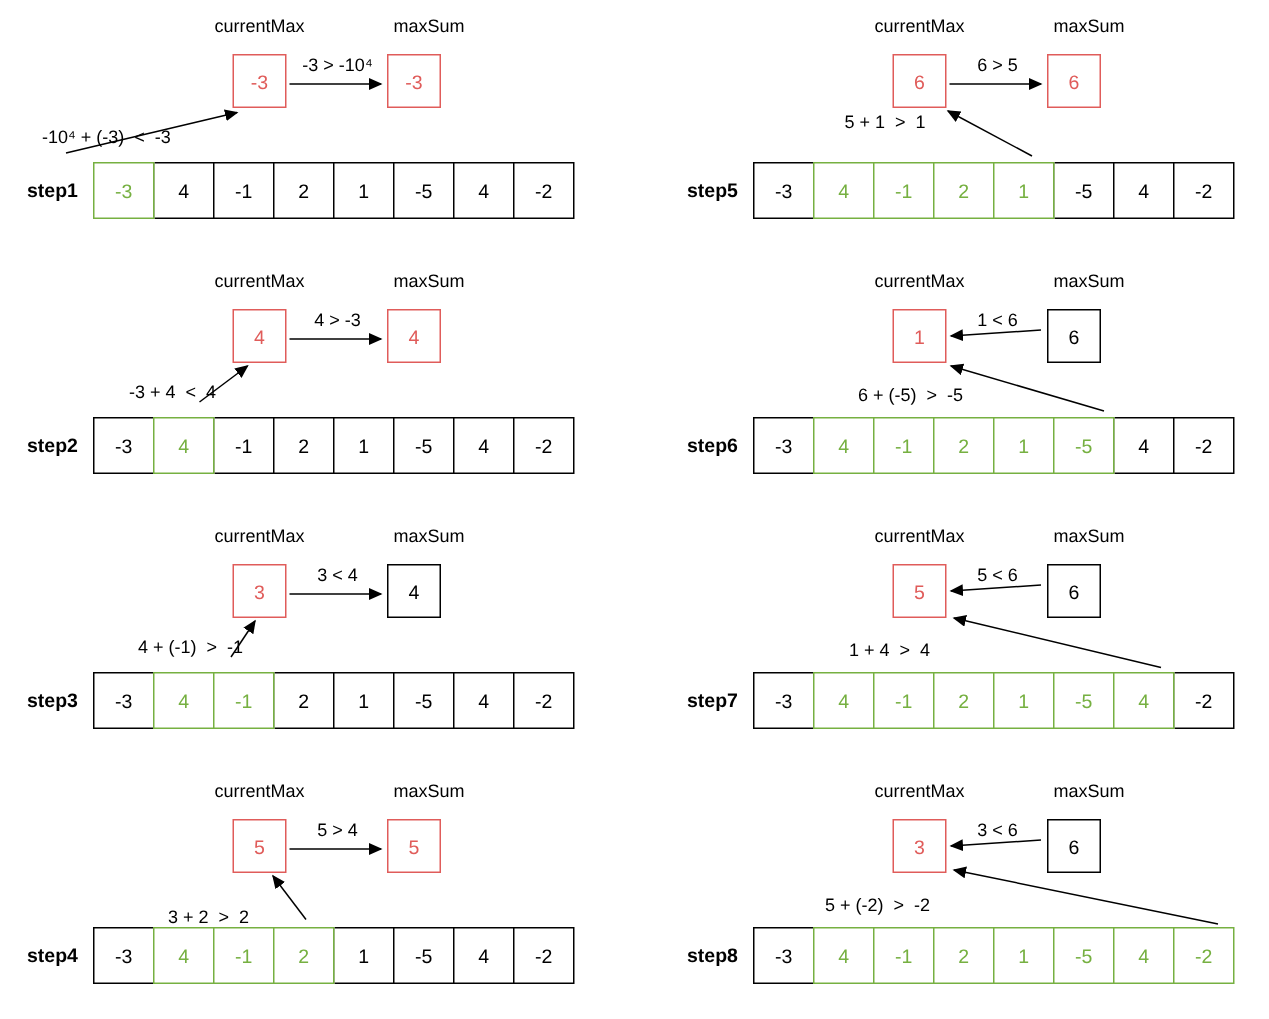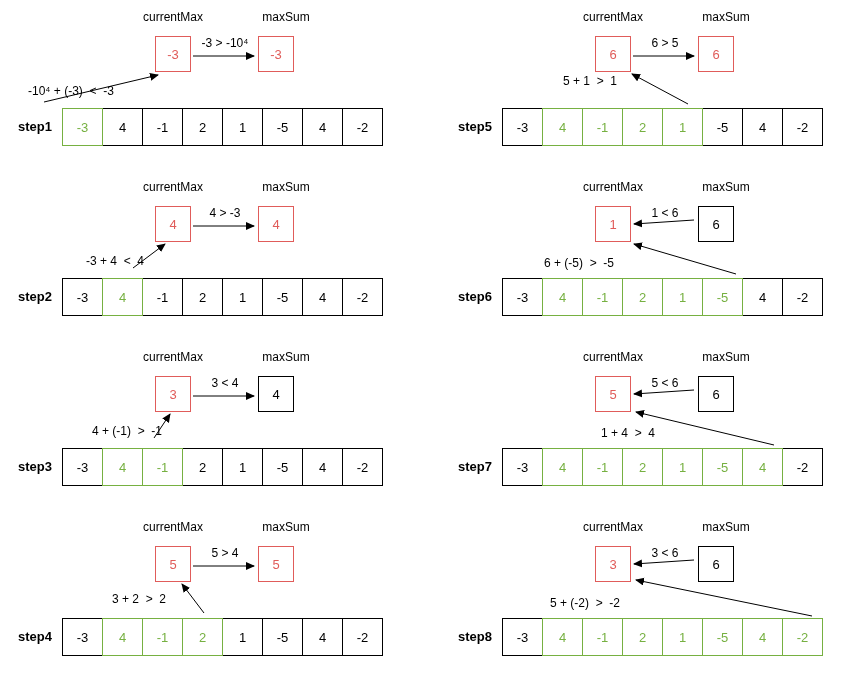--- a/index.html
+++ b/index.html
@@ -128,21 +128,21 @@
       </svg>
     <div class="lbl cm-label">currentMax</div>
     <div class="lbl ms-label">maxSum</div>
     <div class="box cm-box red">
       <span>5</span>
     </div>
     <div class="box ms-box red">
       <span>5</span>
     </div>
     <div class="cmp">5 &gt; 4</div>
-    <div class="ann" style="left: 104px; top: 76px;">3 + 2  &gt;  2</div>
+    <div class="ann" style="left: 104px; top: 88px;">3 + 2  &gt;  2</div>
     <div class="step-label">step4</div>
     <div class="array">
         <div class="cell">-3</div>
         <div class="cell green">4</div>
         <div class="cell green">-1</div>
         <div class="cell green">2</div>
         <div class="cell">1</div>
         <div class="cell">-5</div>
         <div class="cell">4</div>
         <div class="cell">-2</div>
@@ -182,21 +182,21 @@
       </svg>
     <div class="lbl cm-label">currentMax</div>
     <div class="lbl ms-label">maxSum</div>
     <div class="box cm-box red">
       <span>1</span>
     </div>
     <div class="box ms-box black">
       <span>6</span>
     </div>
     <div class="cmp">1 &lt; 6</div>
-    <div class="ann" style="left: 96px; top: 80px;">6 + (-5)  &gt;  -5</div>
+    <div class="ann" style="left: 124px; top: 80px;">6 + (-5)  &gt;  -5</div>
     <div class="step-label">step6</div>
     <div class="array">
         <div class="cell">-3</div>
         <div class="cell green">4</div>
         <div class="cell green">-1</div>
         <div class="cell green">2</div>
         <div class="cell green">1</div>
         <div class="cell green">-5</div>
         <div class="cell">4</div>
         <div class="cell">-2</div>
@@ -209,21 +209,21 @@
       </svg>
     <div class="lbl cm-label">currentMax</div>
     <div class="lbl ms-label">maxSum</div>
     <div class="box cm-box red">
       <span>5</span>
     </div>
     <div class="box ms-box black">
       <span>6</span>
     </div>
     <div class="cmp">5 &lt; 6</div>
-    <div class="ann" style="left: 118px; top: 80px; margin-left: 35px;">1 + 4  &gt;  4</div>
+    <div class="ann" style="left: 118px; top: 80px;">1 + 4  &gt;  4</div>
     <div class="step-label">step7</div>
     <div class="array">
         <div class="cell">-3</div>
         <div class="cell green">4</div>
         <div class="cell green">-1</div>
         <div class="cell green">2</div>
         <div class="cell green">1</div>
         <div class="cell green">-5</div>
         <div class="cell green">4</div>
         <div class="cell">-2</div>

